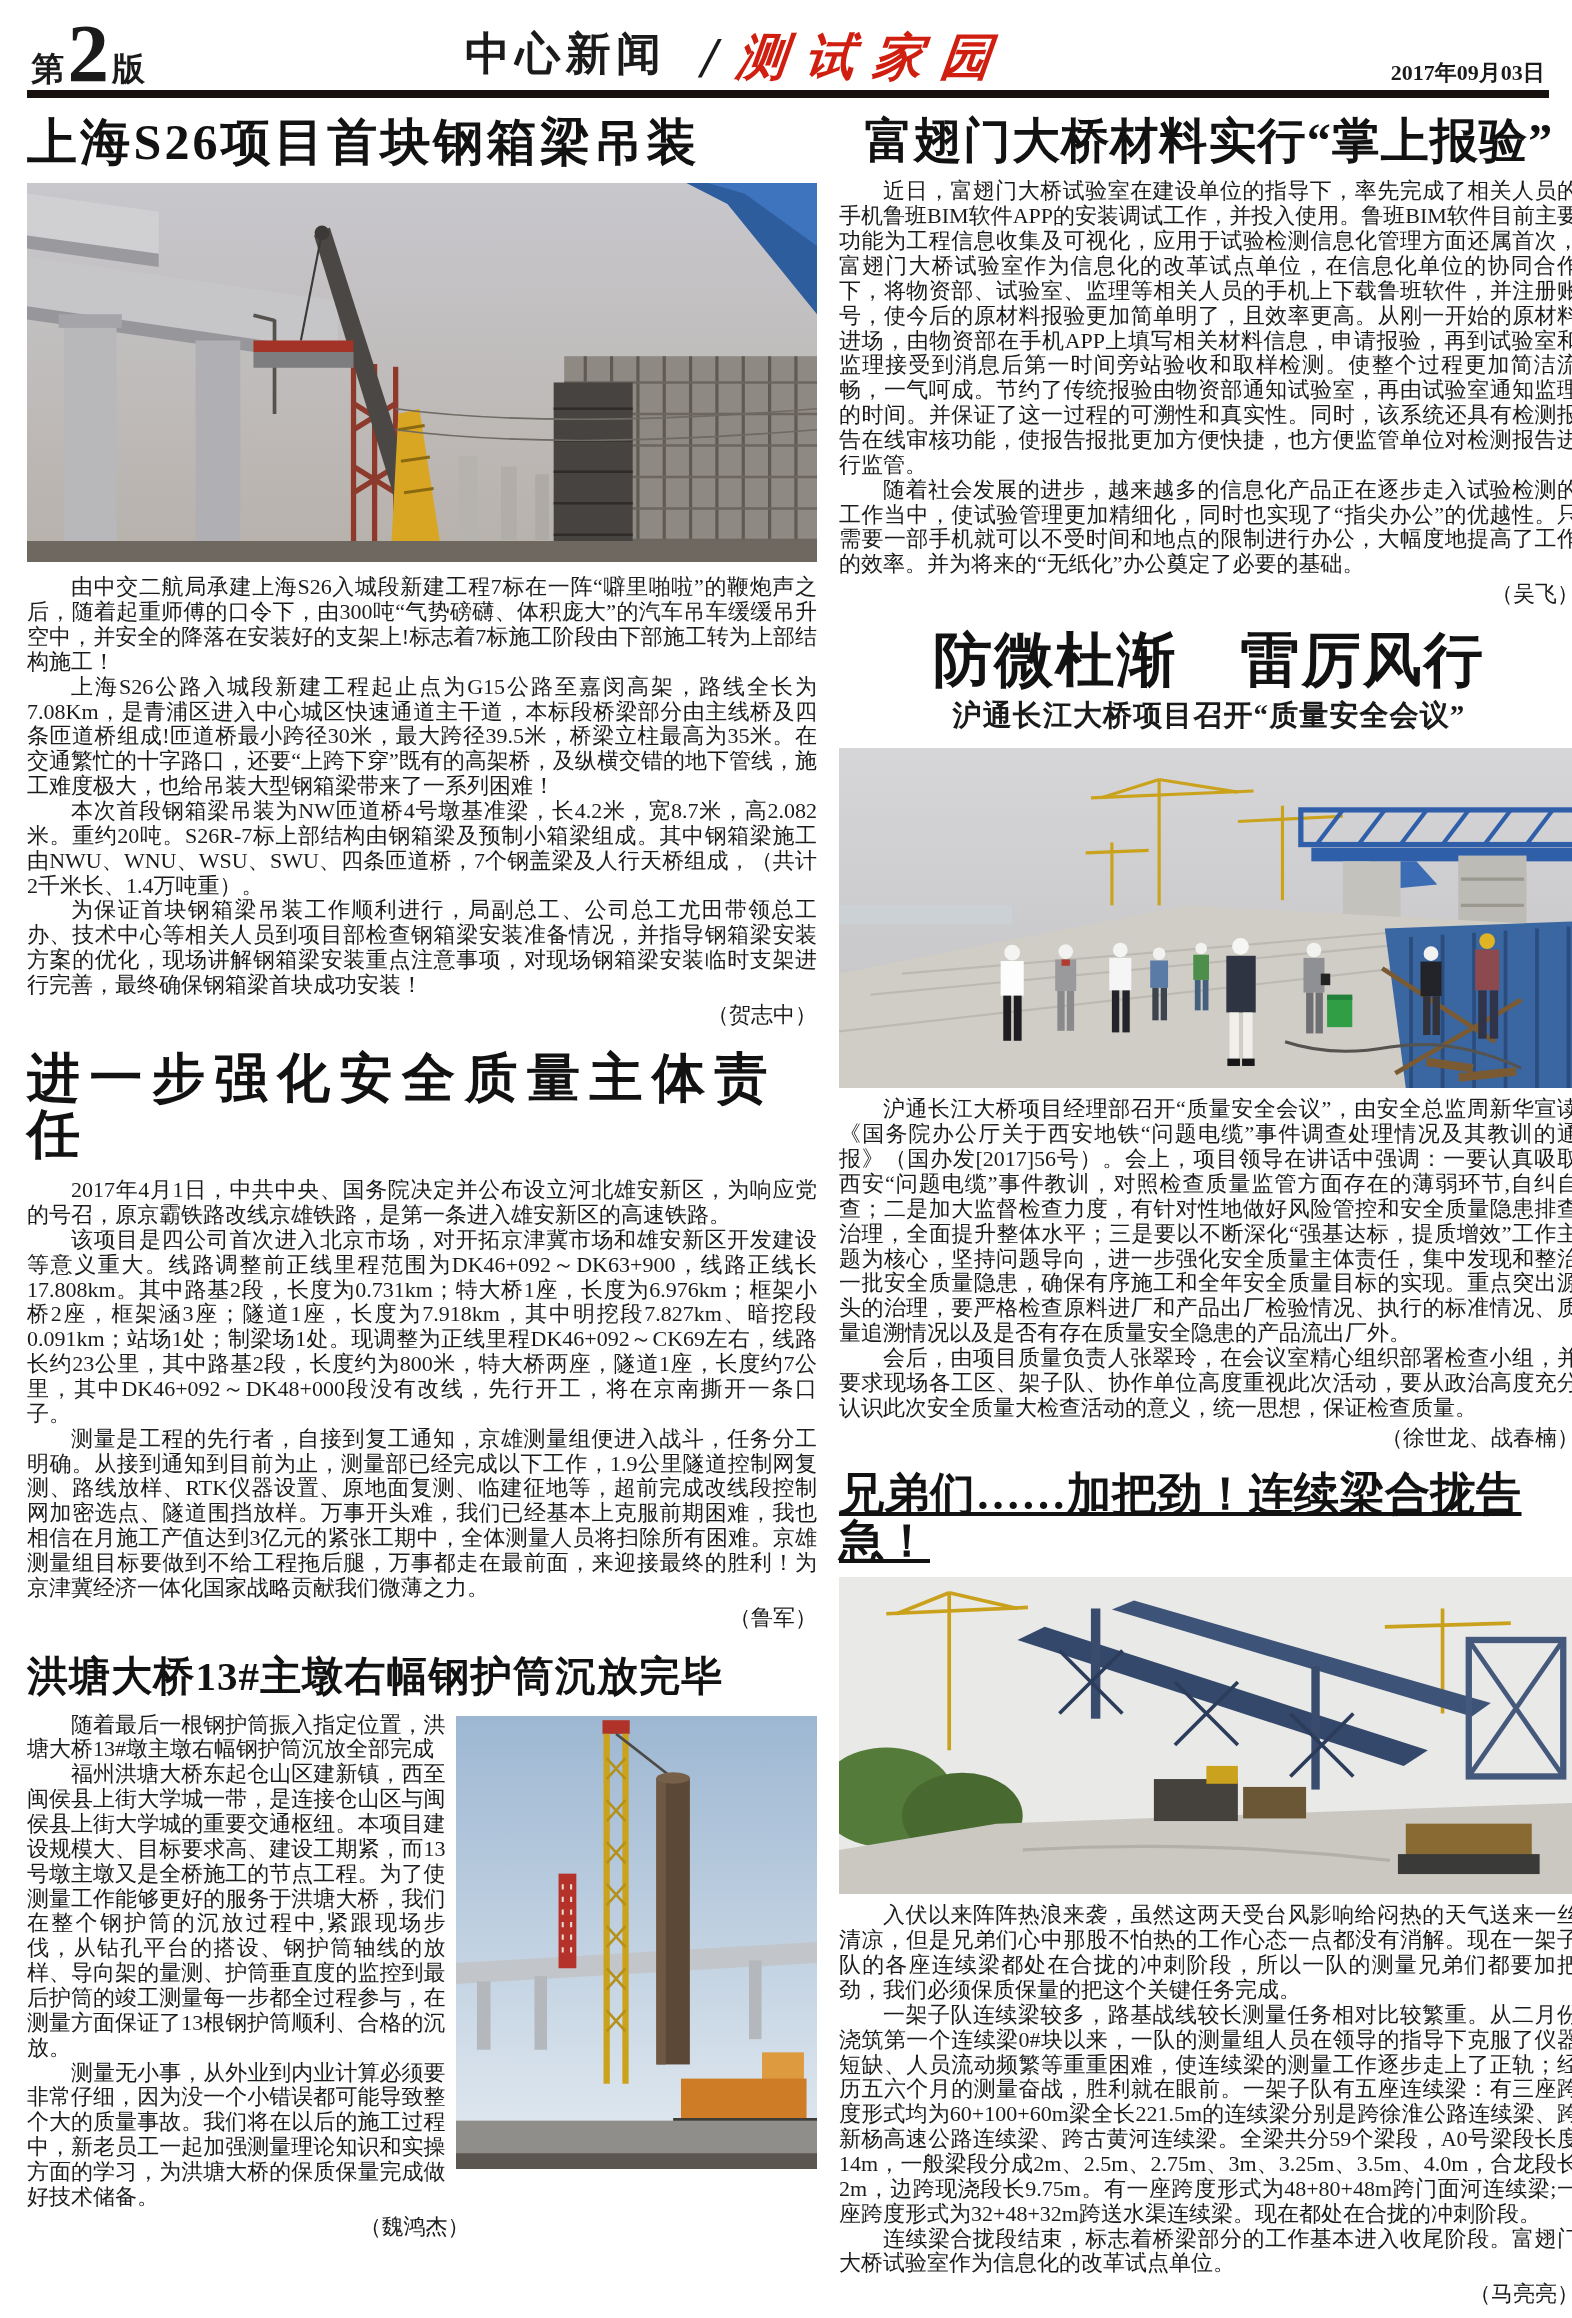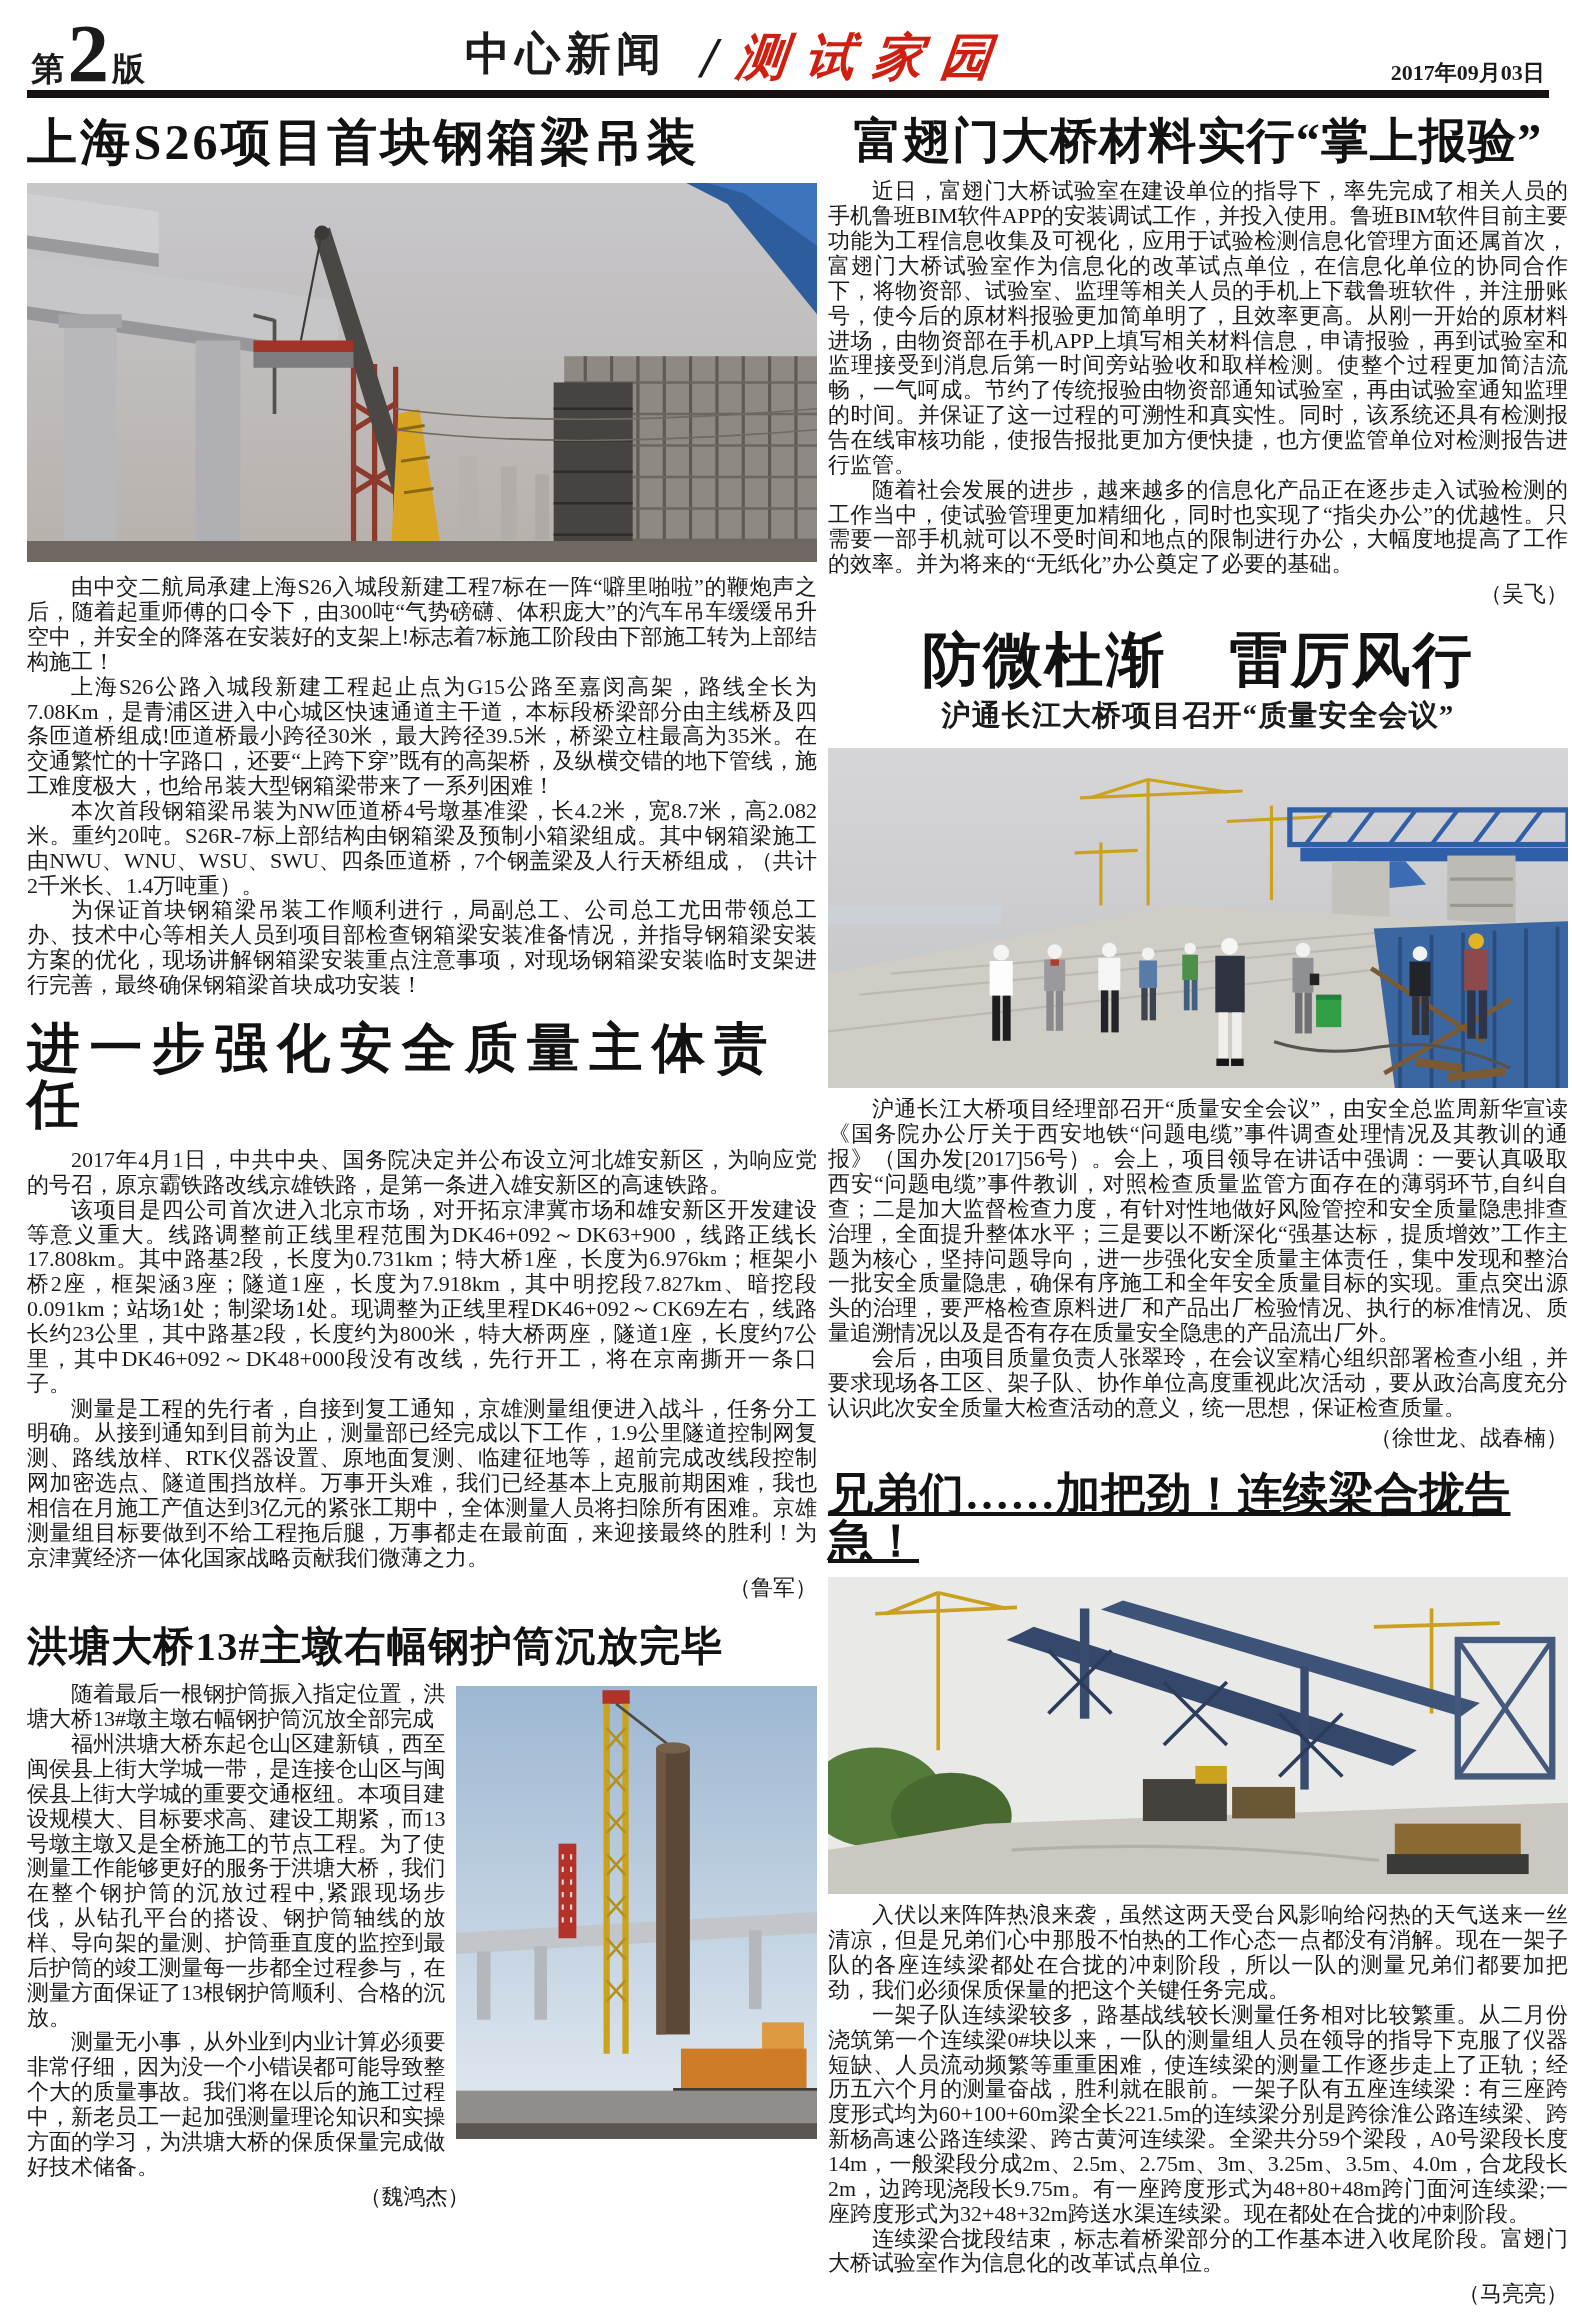--- a/index.html
+++ b/index.html
@@ -12,21 +12,21 @@
   .page-no { display:flex; align-items:flex-end; font-weight:bold; line-height:0.9; }
   .page-no .pfx, .page-no .sfx { font-size:33px; }
   .page-no .num { font-size:83px; line-height:0.75; margin:0 3.2px; font-family:"Liberation Serif",serif; }
   .mast-center { display:flex; align-items:flex-start; margin-left:320px; }
   .section-name { font-size:45px; font-weight:bold; letter-spacing:5.3px; line-height:1; }
   .mast-slash { font-size:58px; font-style:italic; font-weight:bold; margin:0 20px 0 35px; line-height:0.9; }
   .mast-title { color:#d01f10; font-size:50px; font-weight:bold; font-style:italic; letter-spacing:18px; line-height:1; transform:skewX(-6deg); }
   .mast-date { margin-left:auto; font-size:22px; font-weight:bold; line-height:1; }
 
   
-  .cols { display:grid; grid-template-columns:790px 740px; column-gap:11px; margin-top:14.7px; }
+  .cols { display:grid; grid-template-columns:790px 740px; column-gap:22px; margin-top:14.7px; }
 
   article p { font-size:22px; line-height:1.13; text-align:justify; text-indent:2em; margin:0; }
   .byline { font-size:22px; text-align:right; text-indent:0; margin:5.3px 0 0 0; }
   .byline.inset { margin-right:44%; }
 
   h1 { margin:0; font-weight:bold; color:#121212; font-family:"Liberation Serif","DejaVu Serif",serif; }
   .t-s26   { font-size:50px;  letter-spacing:3.2px;  line-height:1.05; margin:4.2px 0 13.7px 0; }
   .t-jx    { font-size:53px; letter-spacing:9.5px; line-height:1.05; margin:23px 0 15.8px 0; }
   .t-ht    { font-size:41px;  letter-spacing:1.1px;  line-height:1.05; margin:24px 0 14.7px 0; }
   .t-fu    { font-size:48px;  letter-spacing:1.1px;  line-height:1.05; margin:4.2px 0 12.6px 0; text-align:center; }
@@ -128,20 +128,21 @@
             </g>
             <path d="M700,430 Q1000,470 1500,430 M700,470 Q1000,510 1500,470" stroke="#6e6a64" stroke-width="3" fill="none"></path>
             <rect x="0" y="682" width="1500" height="40" fill="#6f6861"></rect>
           </svg>
         </div>
 
         <p>由中交二航局承建上海S26入城段新建工程7标在一阵“噼里啪啦”的鞭炮声之后，随着起重师傅的口令下，由300吨“气势磅礴、体积庞大”的汽车吊车缓缓吊升空中，并安全的降落在安装好的支架上!标志着7标施工阶段由下部施工转为上部结构施工！</p>
         <p>上海S26公路入城段新建工程起止点为G15公路至嘉闵高架，路线全长为7.08Km，是青浦区进入中心城区快速通道主干道，本标段桥梁部分由主线桥及四条匝道桥组成!匝道桥最小跨径30米，最大跨径39.5米，桥梁立柱最高为35米。在交通繁忙的十字路口，还要“上跨下穿”既有的高架桥，及纵横交错的地下管线，施工难度极大，也给吊装大型钢箱梁带来了一系列困难！</p>
         <p>本次首段钢箱梁吊装为NW匝道桥4号墩基准梁，长4.2米，宽8.7米，高2.082米。重约20吨。S26R-7标上部结构由钢箱梁及预制小箱梁组成。其中钢箱梁施工由NWU、WNU、WSU、SWU、四条匝道桥，7个钢盖梁及人行天桥组成，（共计2千米长、1.4万吨重）。</p>
         <p>为保证首块钢箱梁吊装工作顺利进行，局副总工、公司总工尤田带领总工办、技术中心等相关人员到项目部检查钢箱梁安装准备情况，并指导钢箱梁安装方案的优化，现场讲解钢箱梁安装重点注意事项，对现场钢箱梁安装临时支架进行完善，最终确保钢箱梁首块成功安装！</p>
+        <p class="byline">（贺志中）</p>
       </article>
 
       <article>
         <h1 class="t-jx">进一步强化安全质量主体责任</h1>
         <p>2017年4月1日，中共中央、国务院决定并公布设立河北雄安新区，为响应党的号召，原京霸铁路改线京雄铁路，是第一条进入雄安新区的高速铁路。</p>
         <p>该项目是四公司首次进入北京市场，对开拓京津冀市场和雄安新区开发建设等意义重大。线路调整前正线里程范围为DK46+092～DK63+900，线路正线长17.808km。其中路基2段，长度为0.731km；特大桥1座，长度为6.976km；框架小桥2座，框架涵3座；隧道1座，长度为7.918km，其中明挖段7.827km、暗挖段0.091km；站场1处；制梁场1处。现调整为正线里程DK46+092～CK69左右，线路长约23公里，其中路基2段，长度约为800米，特大桥两座，隧道1座，长度约7公里，其中DK46+092～DK48+000段没有改线，先行开工，将在京南撕开一条口子。</p>
         <p>测量是工程的先行者，自接到复工通知，京雄测量组便进入战斗，任务分工明确。从接到通知到目前为止，测量部已经完成以下工作，1.9公里隧道控制网复测、路线放样、RTK仪器设置、原地面复测、临建征地等，超前完成改线段控制网加密选点、隧道围挡放样。万事开头难，我们已经基本上克服前期困难，我也相信在月施工产值达到3亿元的紧张工期中，全体测量人员将扫除所有困难。京雄测量组目标要做到不给工程拖后腿，万事都走在最前面，来迎接最终的胜利！为京津冀经济一体化国家战略贡献我们微薄之力。</p>
         <p class="byline">（鲁军）</p>
       </article>
 

